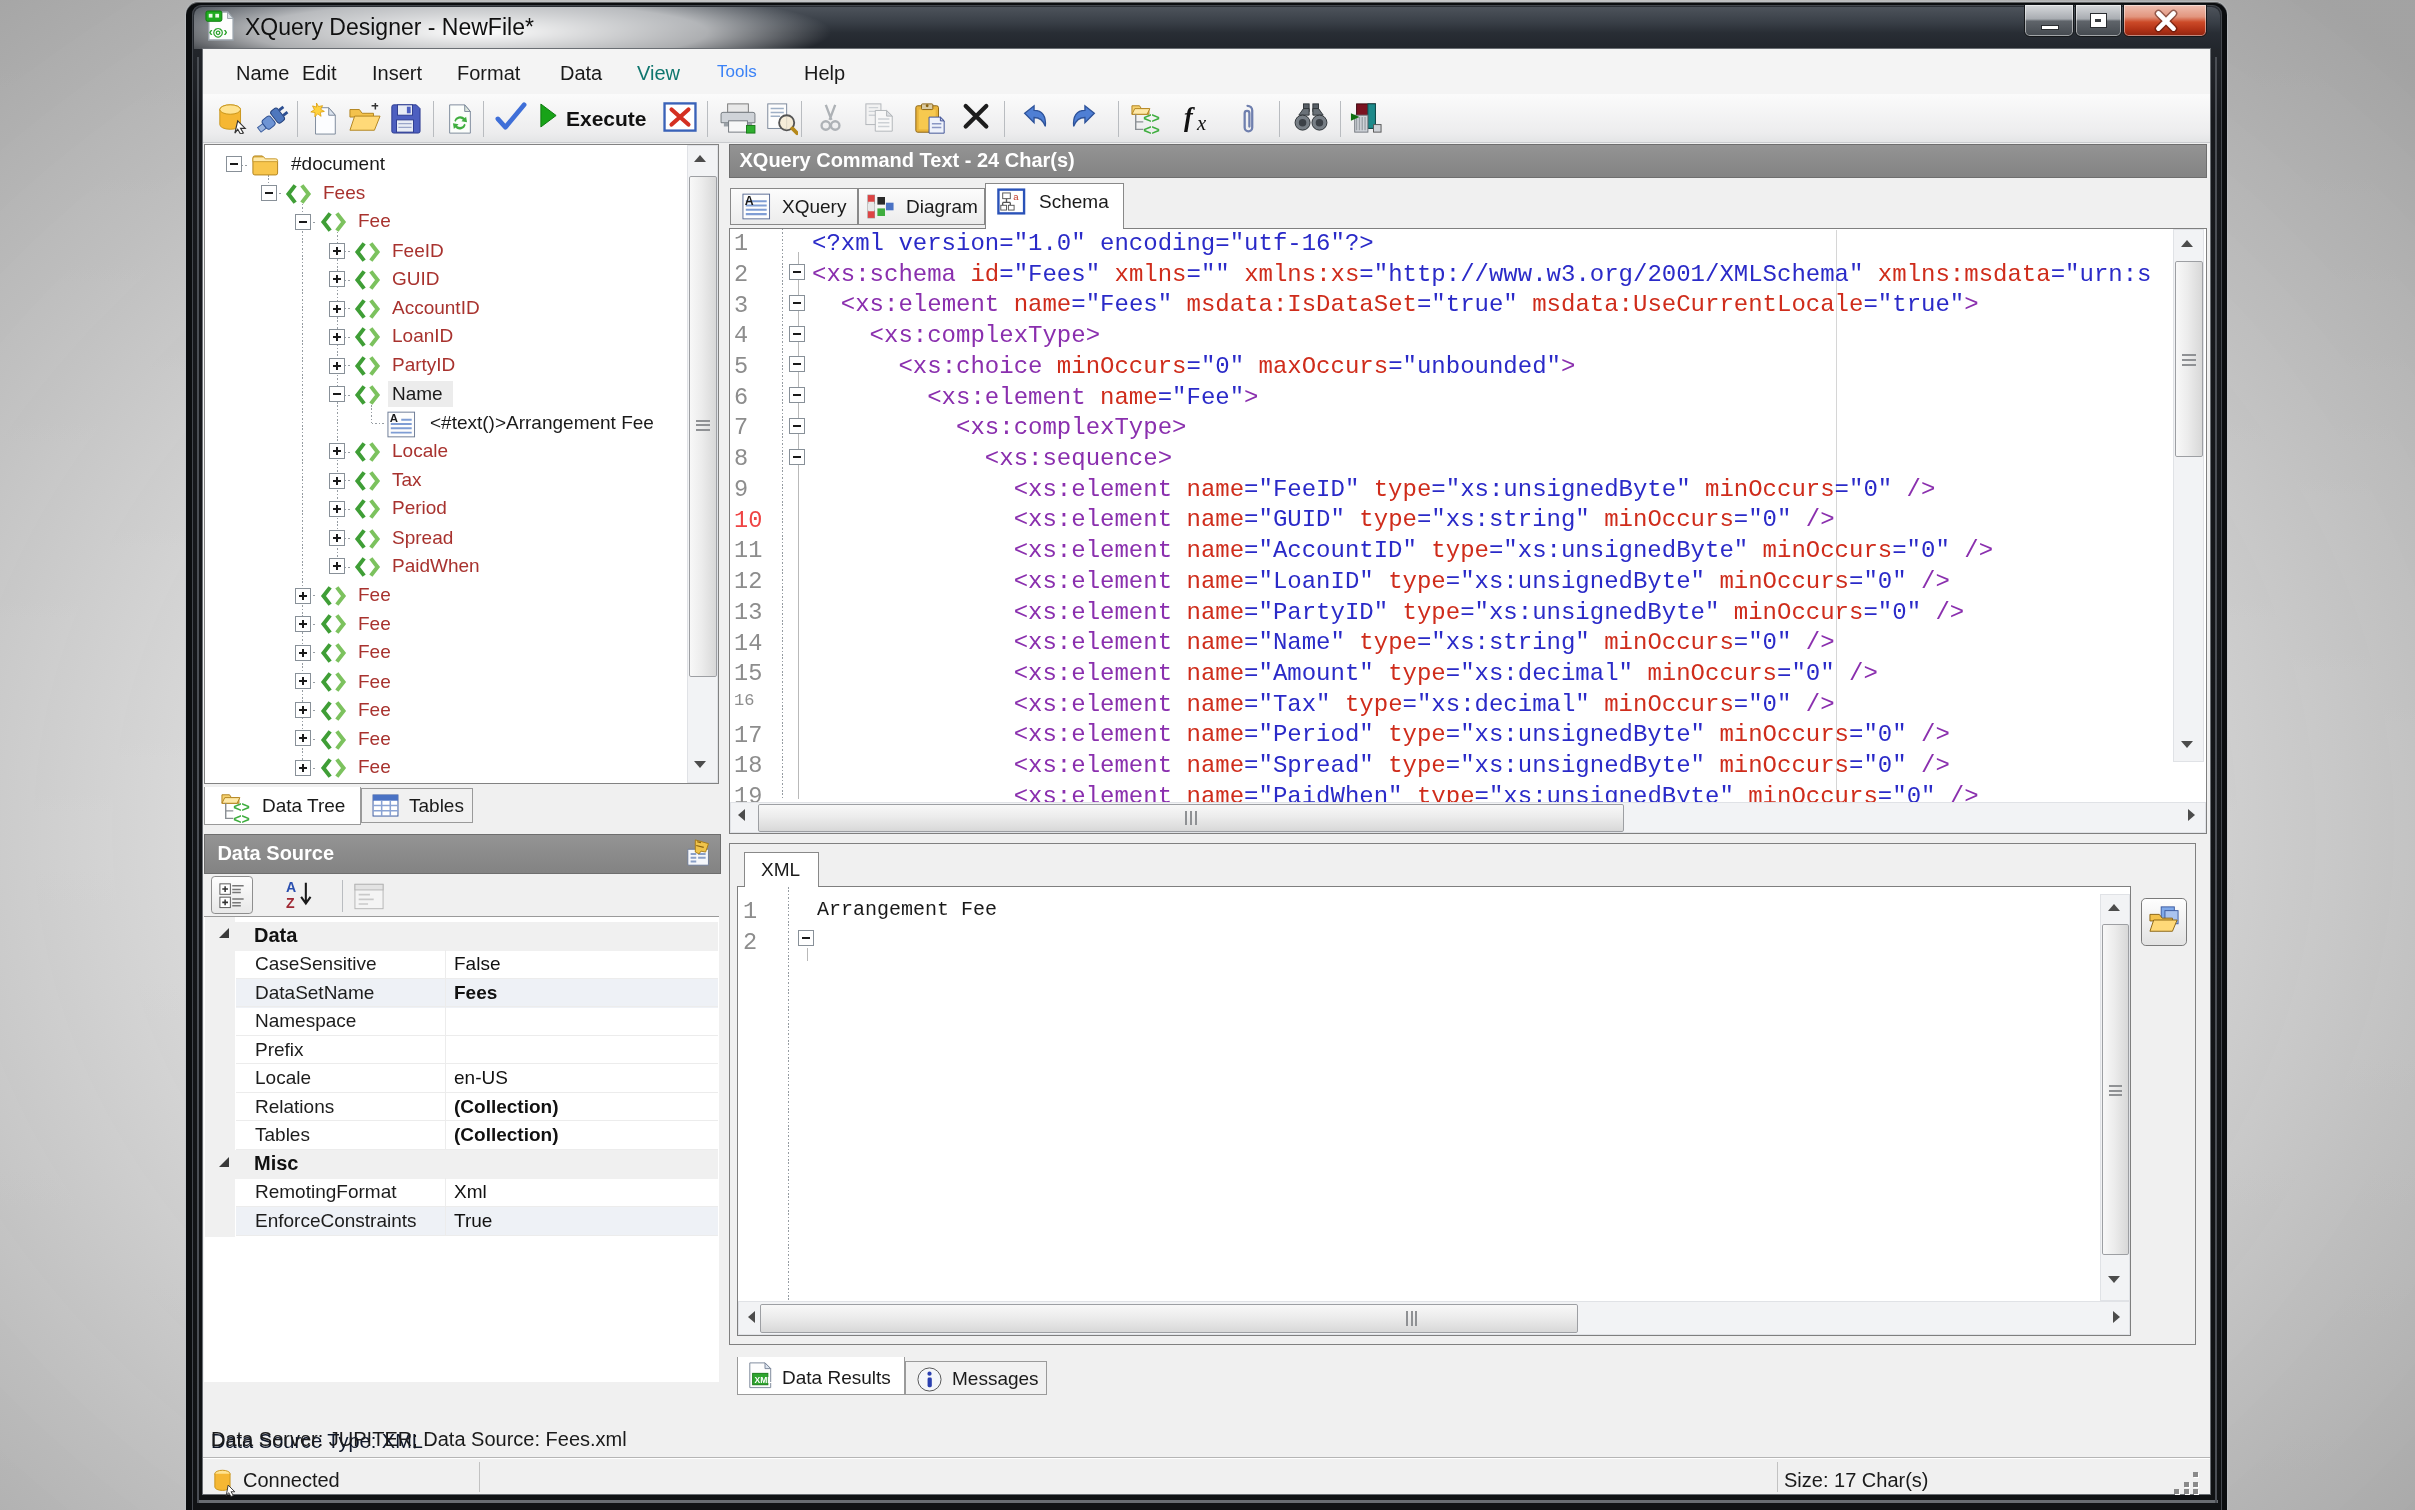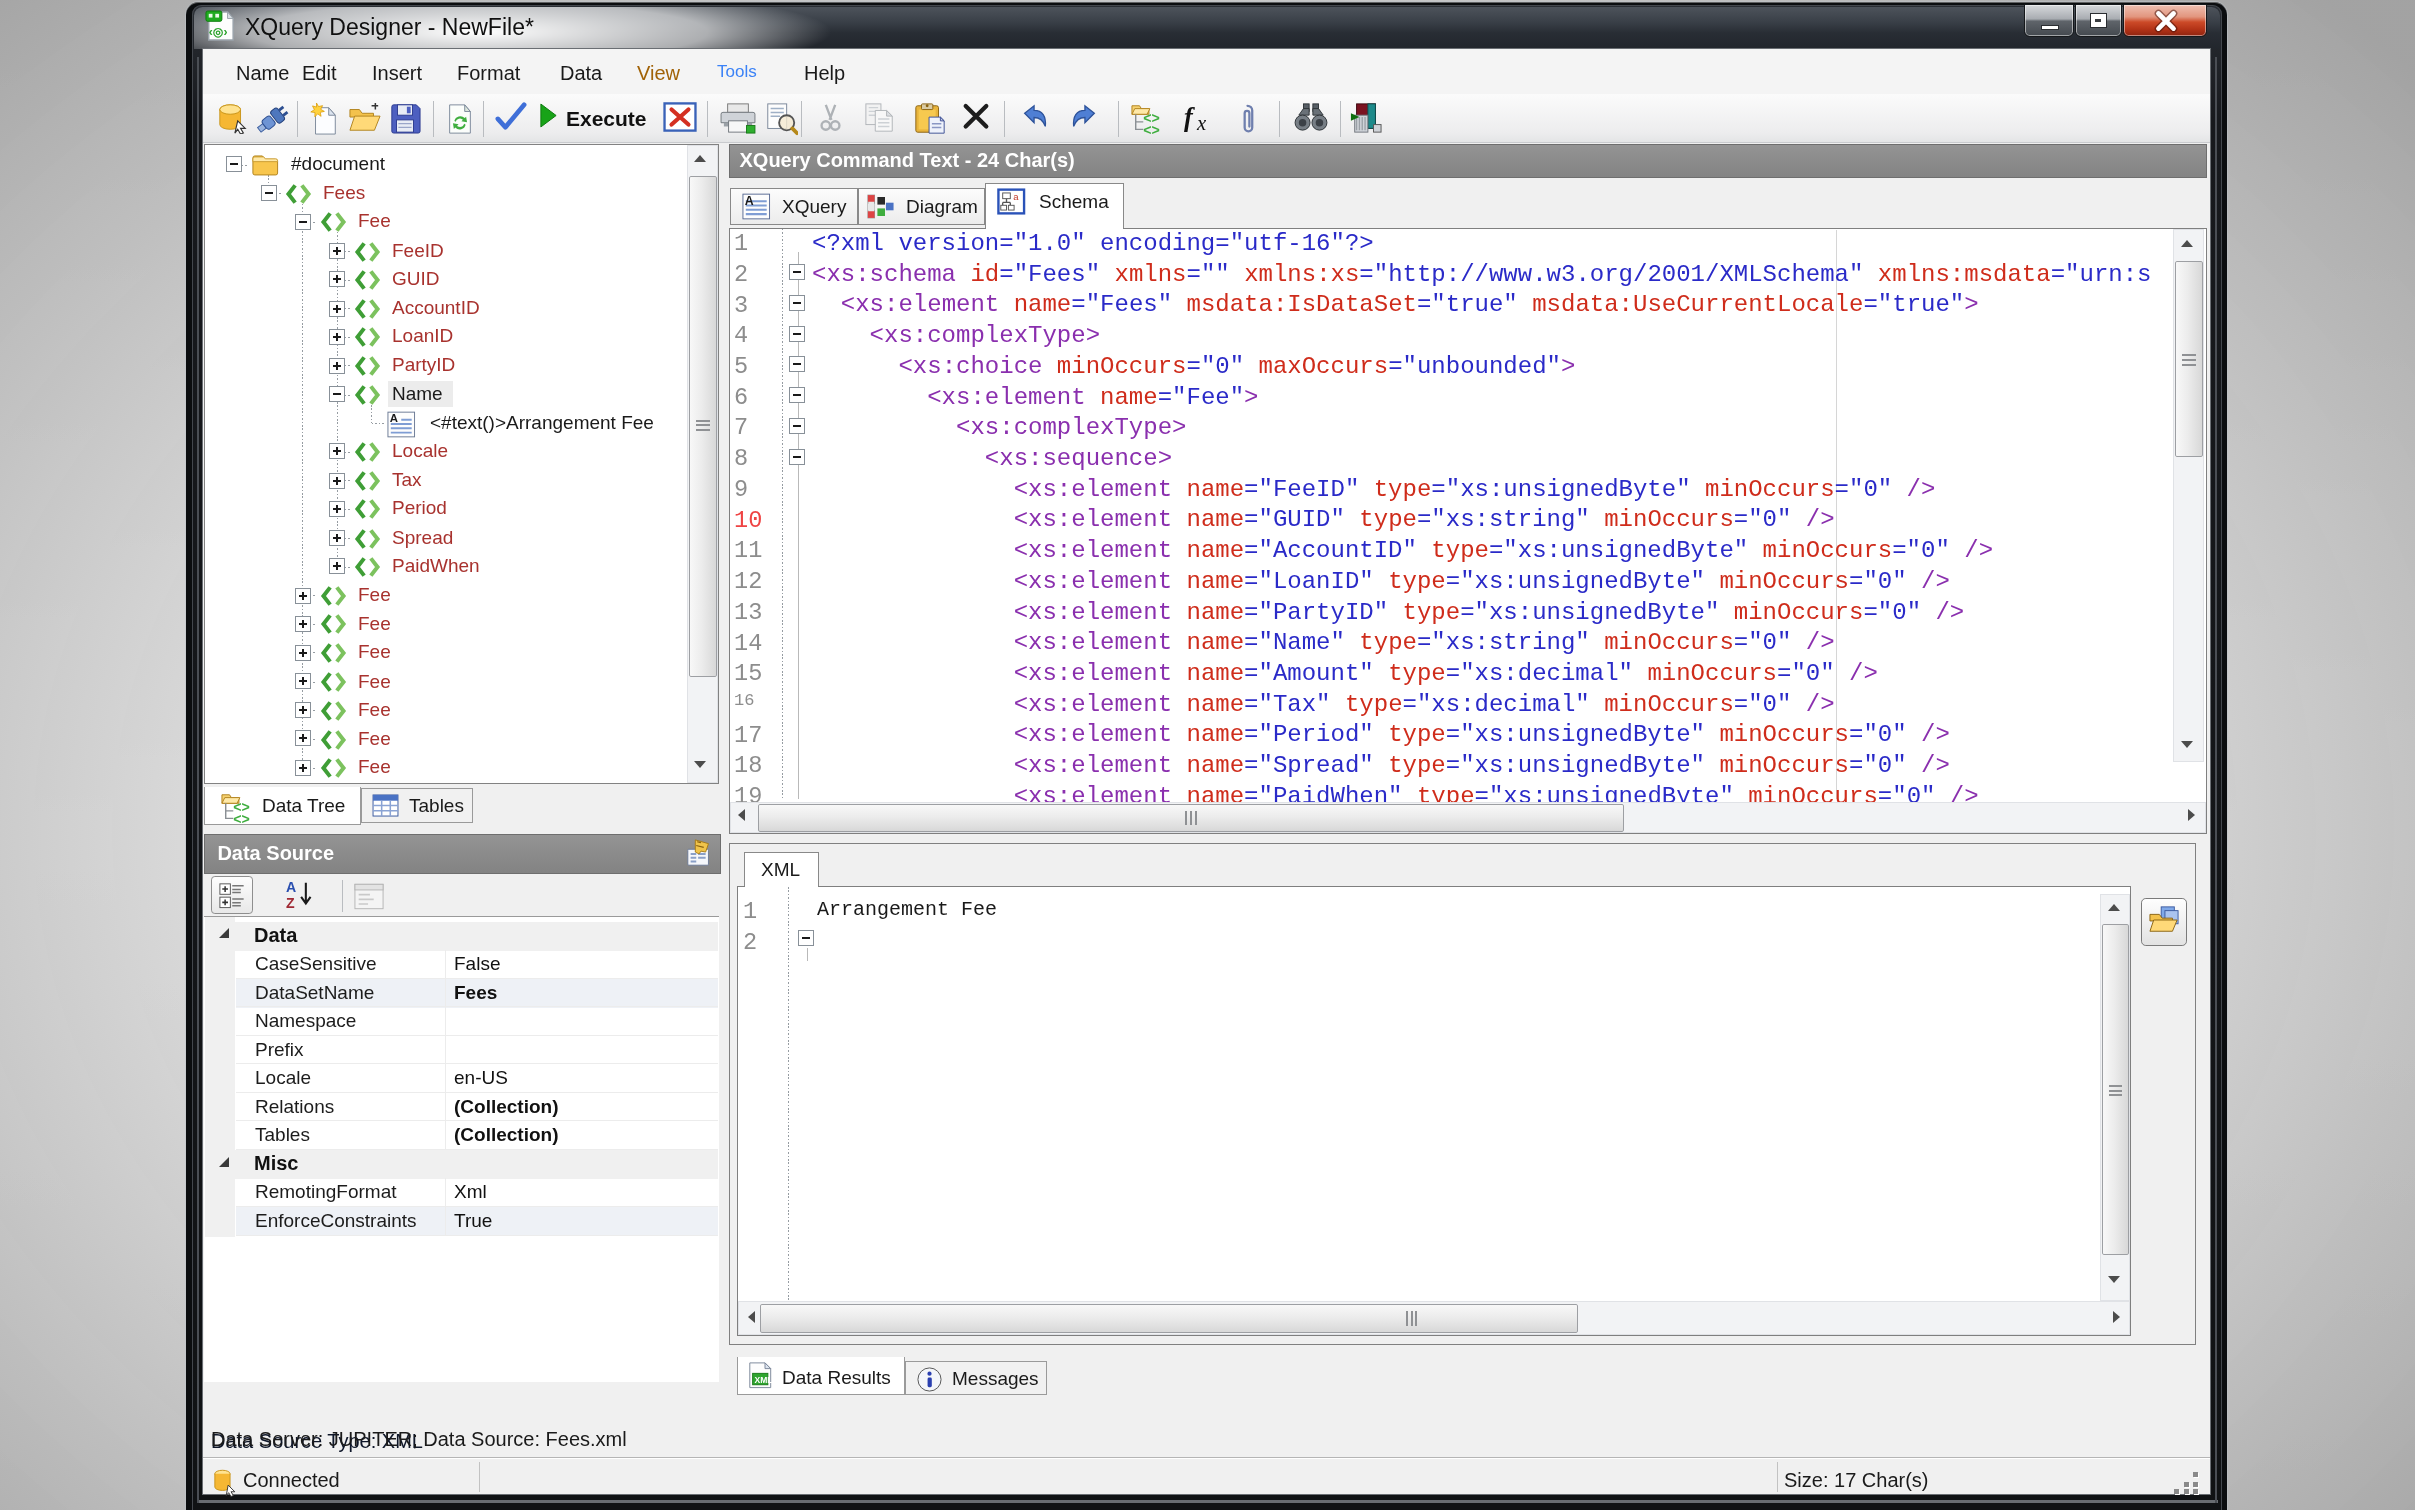--- a/index.html
+++ b/index.html
@@ -59,21 +59,21 @@
 <div class="a" style="left:198px;top:1500px;width:2020px;height:2.9px;background:#686c71"></div>
 <div class="a" style="left:197px;top:57px;width:1.9px;height:1446px;background:#4a4e54"></div>
 <div class="a" style="left:2215px;top:57px;width:1.9px;height:1446px;background:#4a4e54"></div>
 <div class="a" style="left:203px;top:49px;width:2007px;height:1445px;background:#f0f0f0;box-shadow:0 0 0 1px #6a6e73"></div>
 <div class="a" style="left:203px;top:49px;width:2007px;height:45px;background:#f4f4f4"></div>
 <div class="a" style="left:236px;top:62px;font-size:20px;color:#1a1a1a">Name</div>
 <div class="a" style="left:302px;top:62px;font-size:20px;color:#1a1a1a">Edit</div>
 <div class="a" style="left:372px;top:62px;font-size:20px;color:#1a1a1a">Insert</div>
 <div class="a" style="left:457px;top:62px;font-size:20px;color:#1a1a1a">Format</div>
 <div class="a" style="left:560px;top:62px;font-size:20px;color:#1a1a1a">Data</div>
-<div class="a" style="left:637px;top:62px;font-size:20px;color:#a16207">View</div>
+<div class="a" style="left:637px;top:62px;font-size:20px;color:#0f766e">View</div>
 <div class="a" style="left:717px;top:62px;font-size:17px;color:#3b82f6">Tools</div>
 <div class="a" style="left:804px;top:62px;font-size:20px;color:#1a1a1a">Help</div>
 <div class="a" style="left:203px;top:94px;width:2007px;height:49px;background:linear-gradient(180deg,#fbfbfb,#ededee 80%,#e4e5e6);border-bottom:1px solid #c9cbce"></div>
 <div class="sep" style="left:297px"></div>
 <div class="sep" style="left:433px"></div>
 <div class="sep" style="left:483px"></div>
 <div class="sep" style="left:707px"></div>
 <div class="sep" style="left:801px"></div>
 <div class="sep" style="left:1004px"></div>
 <div class="sep" style="left:1118px"></div>

